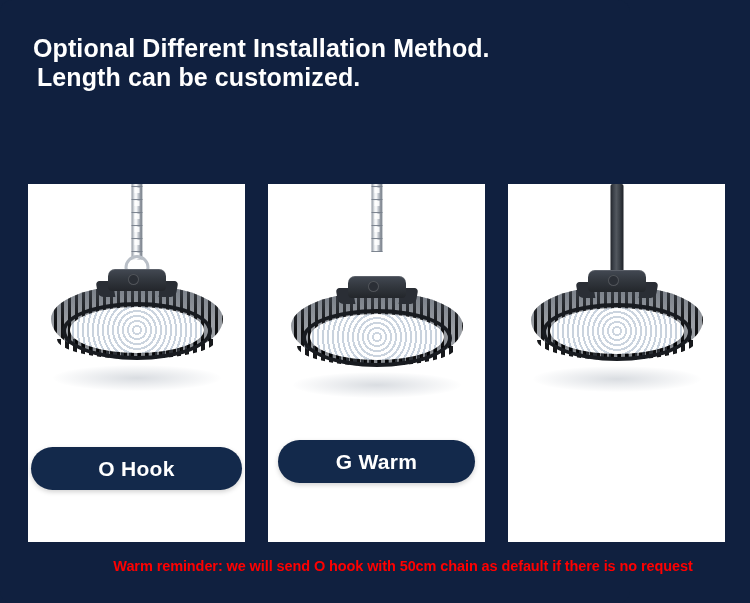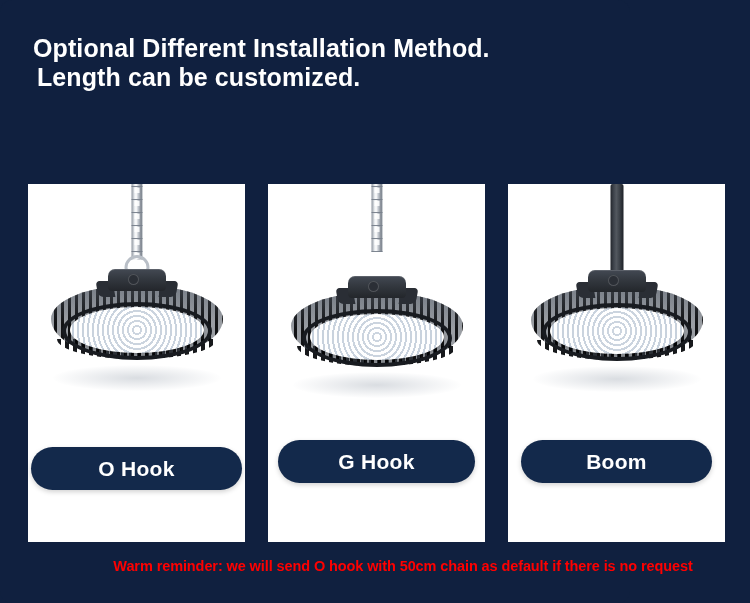--- a/index.html
+++ b/index.html
@@ -370,21 +370,21 @@
           <div class="fins">
             <div class="teeth"></div>
             <div class="topshade"></div>
           </div>
           <div class="underfins"></div>
           <div class="lens"></div>
           <div class="rim"></div>
         </div>
 
       </div>
-      <div class="label-pill">G Hook</div>
+      <div class="label-pill">G Warm</div>
     </div>
 
     <div class="panel panel-3">
       <div class="stage">
 
         <div class="mount pole" style="top:0px; height:96px;"></div>
 
         <div class="lamp" style="top:86px; width:172px; height:122px;">
           <div class="shadow"></div>
           <div class="driver"></div>
@@ -393,20 +393,19 @@
           <div class="fins">
             <div class="teeth"></div>
             <div class="topshade"></div>
           </div>
           <div class="underfins"></div>
           <div class="lens"></div>
           <div class="rim"></div>
         </div>
 
       </div>
-      <div class="label-pill">Boom</div>
     </div>
 
   </div>
 
   <div class="warning">Warm reminder: we will send O hook with 50cm chain as default if there is no request</div>
 
 </div>
 
 </body></html>

